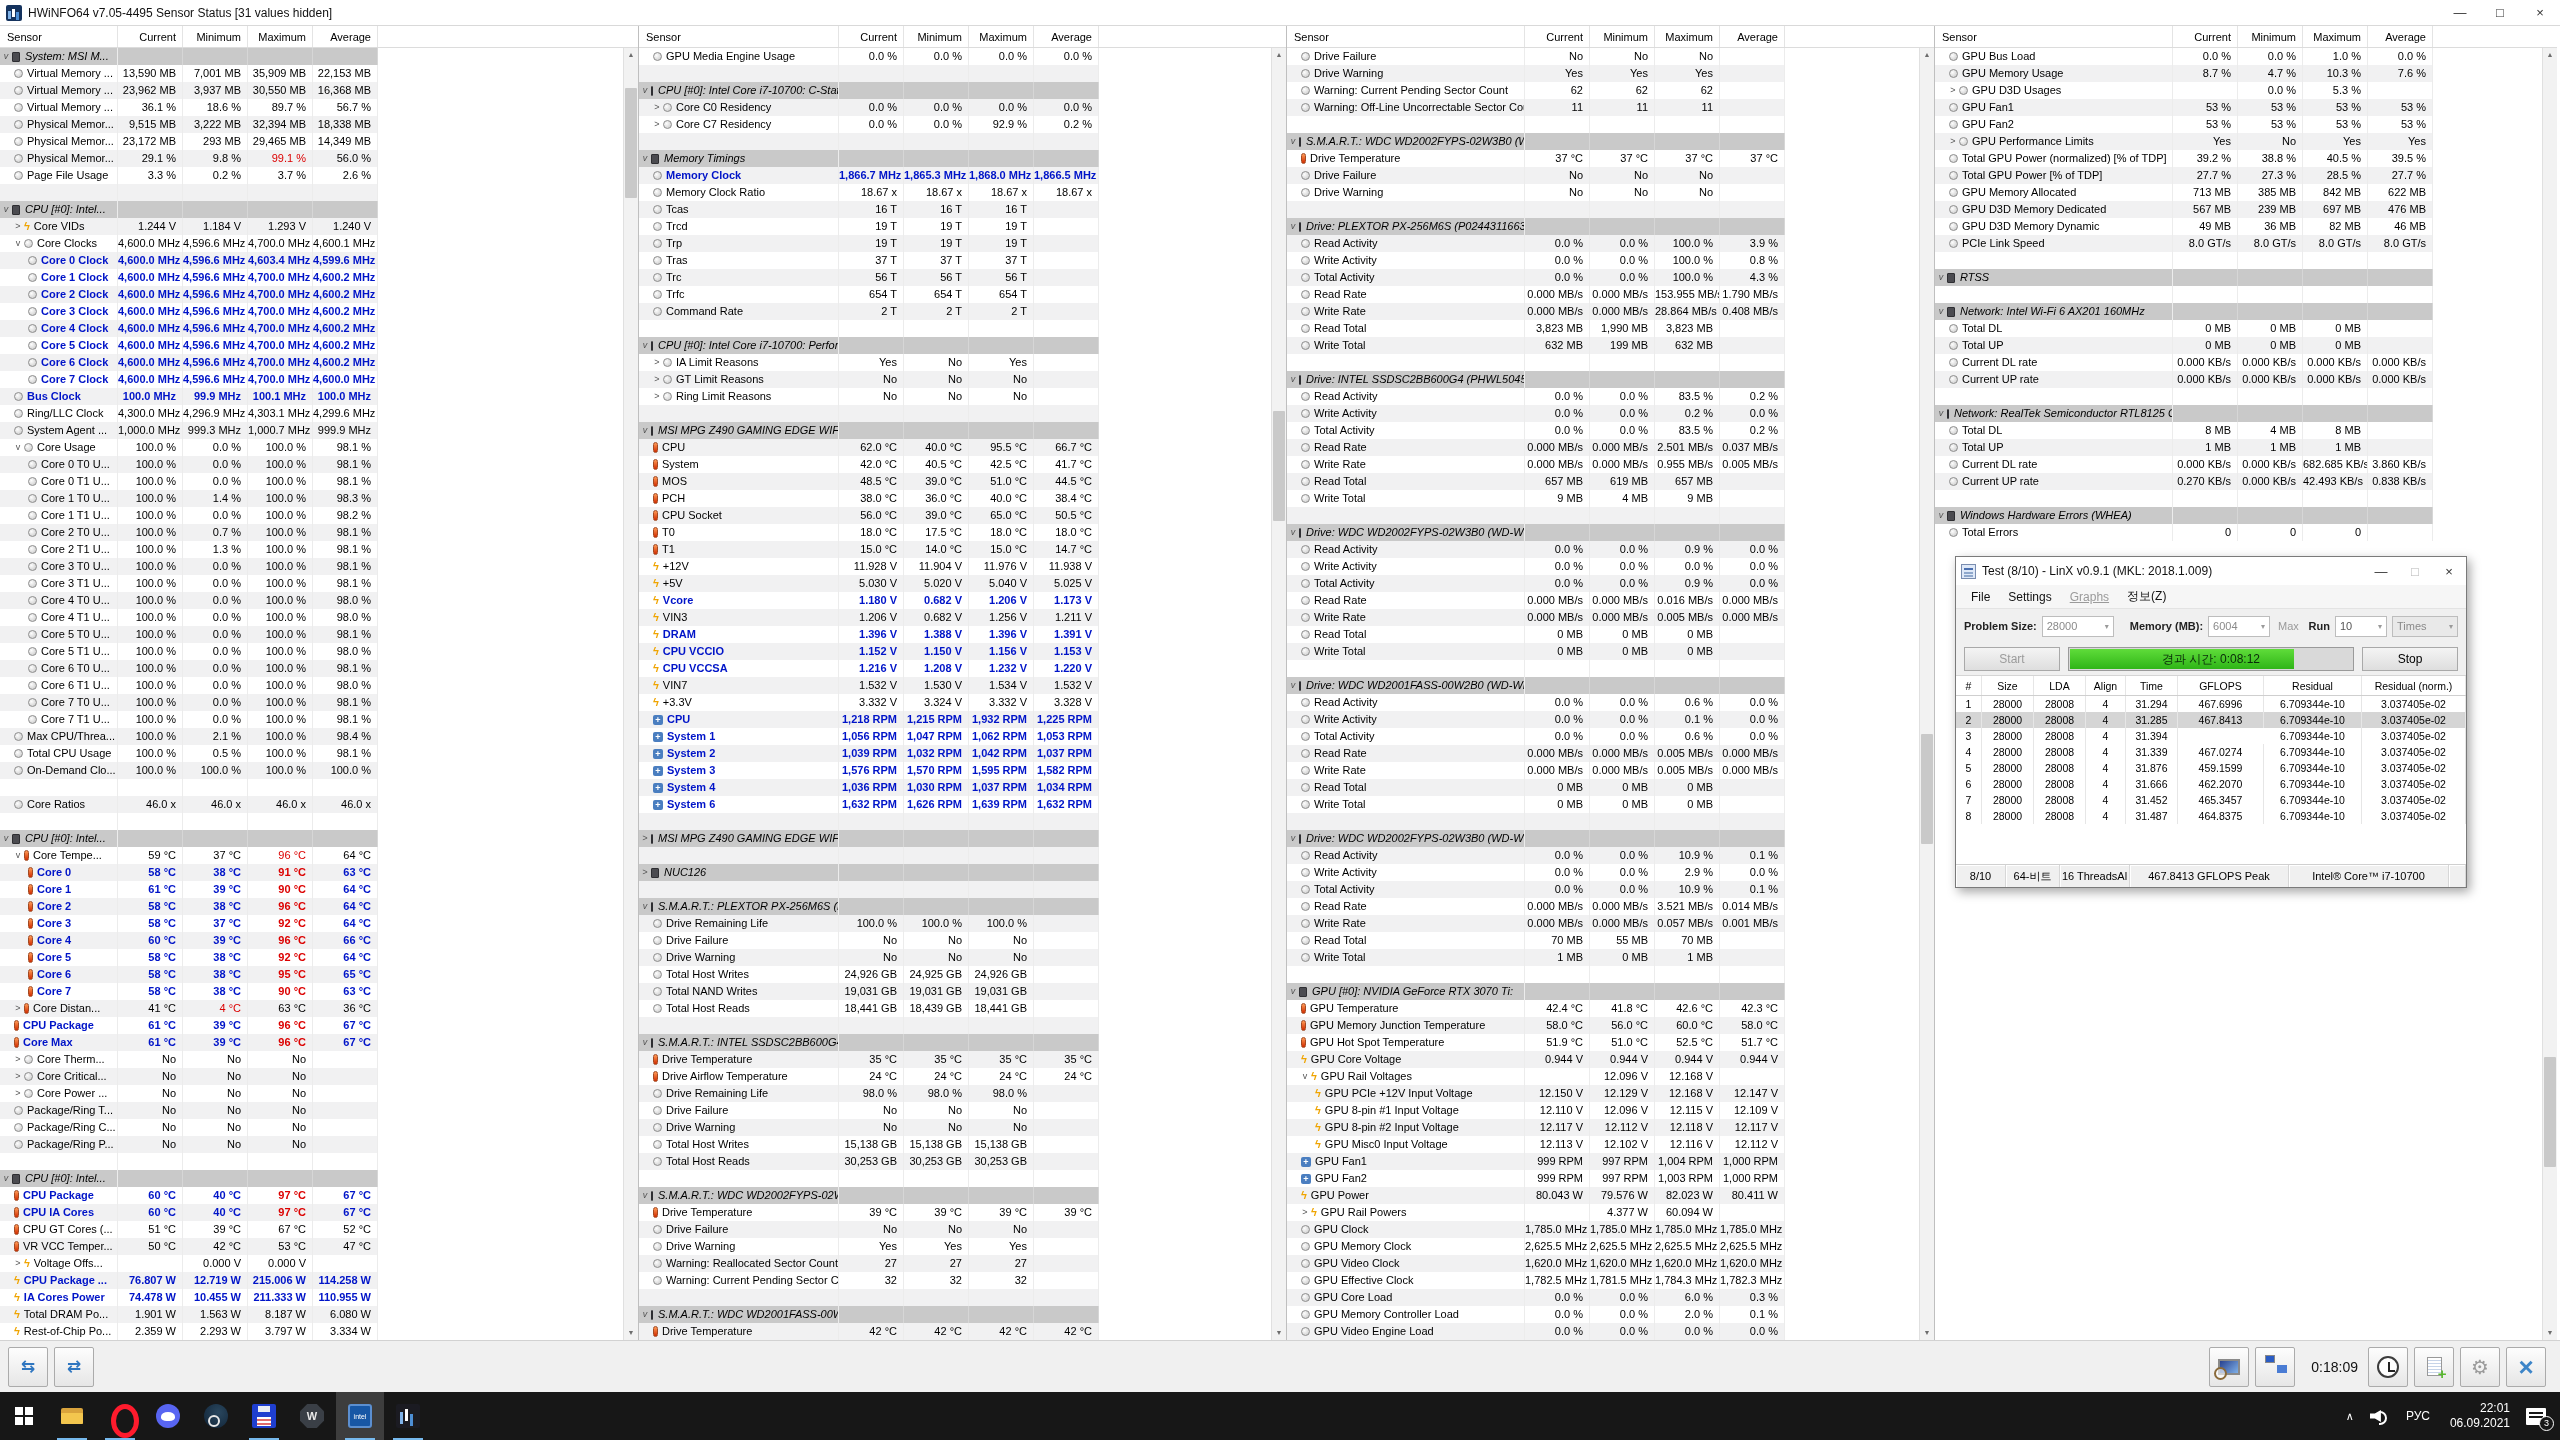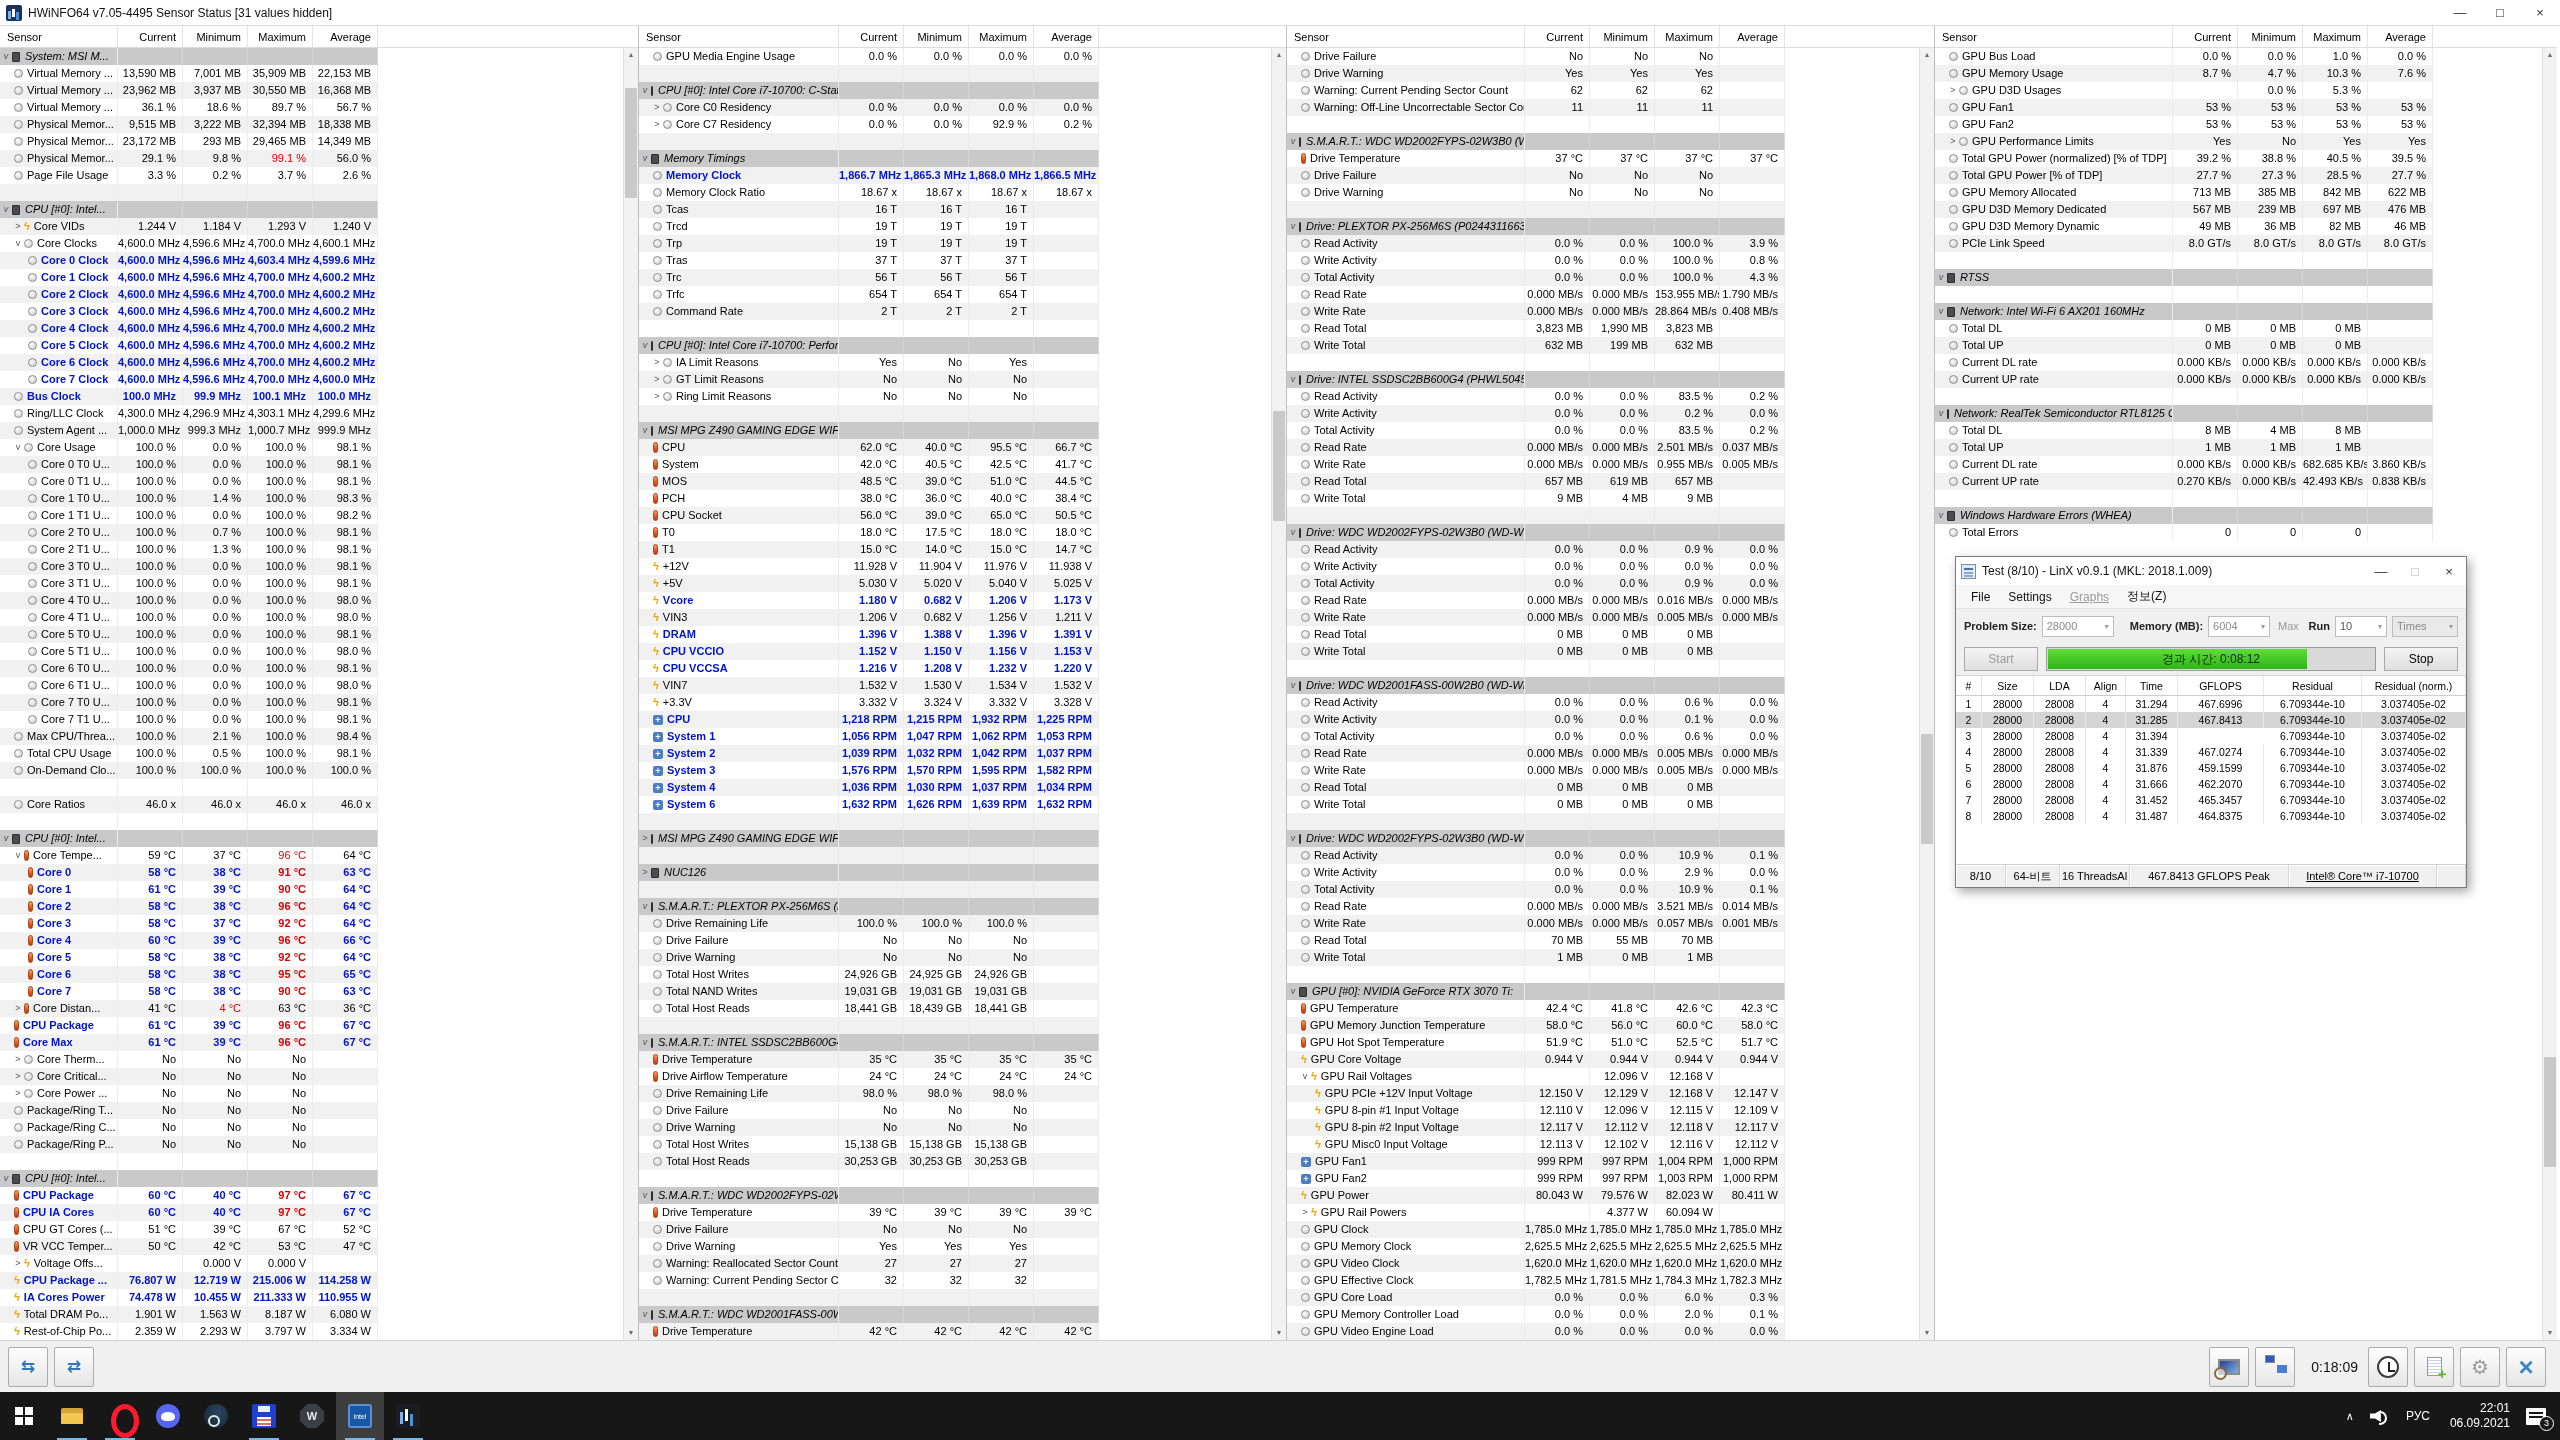--- a/index.html
+++ b/index.html
@@ -76,21 +76,21 @@
   #linx-menu span { padding:0 9px; font-size:12px; color:#111; }
   #linx-menu span.dis { color:#9a9a9a;text-decoration:underline; }
   #linx-controls { height:34px; display:flex; align-items:center; padding:0 8px; }
   #linx-controls .lab { font-weight:bold; font-size:11px; color:#222; white-space:nowrap; }
   .combo { height:21px; background:#fff; border:1px solid #bdbdbd; color:#8a8a8a; display:flex; align-items:center; padding:0 4px; margin-left:5px; font-size:11px; }
   .combo .cv { flex:1; }
   .combo .da { color:#9a9a9a; font-size:8px; margin-left:4px; }
   .combo.graybg { background:#e9e9e9; }
   .graytxt { color:#9a9a9a; margin-left:8px; }
   #linx-btnrow { height:32px; display:flex; align-items:center; padding:0 8px; }
-  .lbtn { width:74px; height:24px; border:1px solid #a9a9a9; background:linear-gradient(#f4f4f4,#dedede); display:flex; align-items:center; justify-content:center; font-size:12px; }
+  .lbtn { width:96px; height:24px; border:1px solid #a9a9a9; background:linear-gradient(#f4f4f4,#dedede); display:flex; align-items:center; justify-content:center; font-size:12px; }
   .lbtn.dis { color:#9b9b9b; }
   #progress { flex:1; height:24px; border:1px solid #9a9a9a; background:#d9d9d9; margin:0 8px; position:relative; }
   #progress .fill { position:absolute; left:1px; top:1px; bottom:1px; background:linear-gradient(#5fdc3a,#2fb517); }
   #progress .ptxt { position:absolute; inset:0; display:flex; align-items:center; justify-content:center; font-size:12px; color:#0a2a0a; }
   #linx-table { flex:1; background:#fff; border-top:1px solid #d5d5d5; overflow:hidden; }
   .ltr { display:flex; height:16px; line-height:16px; }
   .ltr.head { height:20px; line-height:20px; border-bottom:1px solid #cfcfcf; font-size:11px; }
   .ltc { text-align:center; border-right:1px solid #e6e6e6; font-size:10.5px; white-space:nowrap; overflow:hidden; }
   .ltr.selrow { background:#d5d5d5; }
   #linx-status { height:23px; background:#f0f0f0; border-top:1px solid #d0d0d0; display:flex; }
@@ -2912,21 +2912,21 @@
           <span class="ltc" style="width: 86px;">464.8375</span>
           <span class="ltc" style="width: 98px;">6.709344e-10</span>
           <span class="ltc" style="width: 104px;">3.037405e-02</span>
         </div>
       </div>
     <div id="linx-status">
         <span class="seg" style="width: 50px;">8/10</span>
         <span class="seg" style="width: 54px;">64-비트</span>
         <span class="seg" style="width: 70px;">16 ThreadsAl</span>
         <span class="seg" style="width: 159px;">467.8413 GFLOPS Peak</span>
-        <span class="seg" style="width: 148px; text-decoration: underline;">Intel® Core™ i7-10700</span>
+        <span class="seg" style="width: 160px;">Intel® Core™ i7-10700</span>
         <span class="seg" style="flex: 1 1 0%;"></span>
       </div>
   </div>
 
   <div id="taskbar">
     <div id="tb-icons" style="display:flex;align-items:center;height:48px">
         <div class="tbslot">
           <div class="ti ti-start"></div>
         </div>
         <div class="tbslot">

